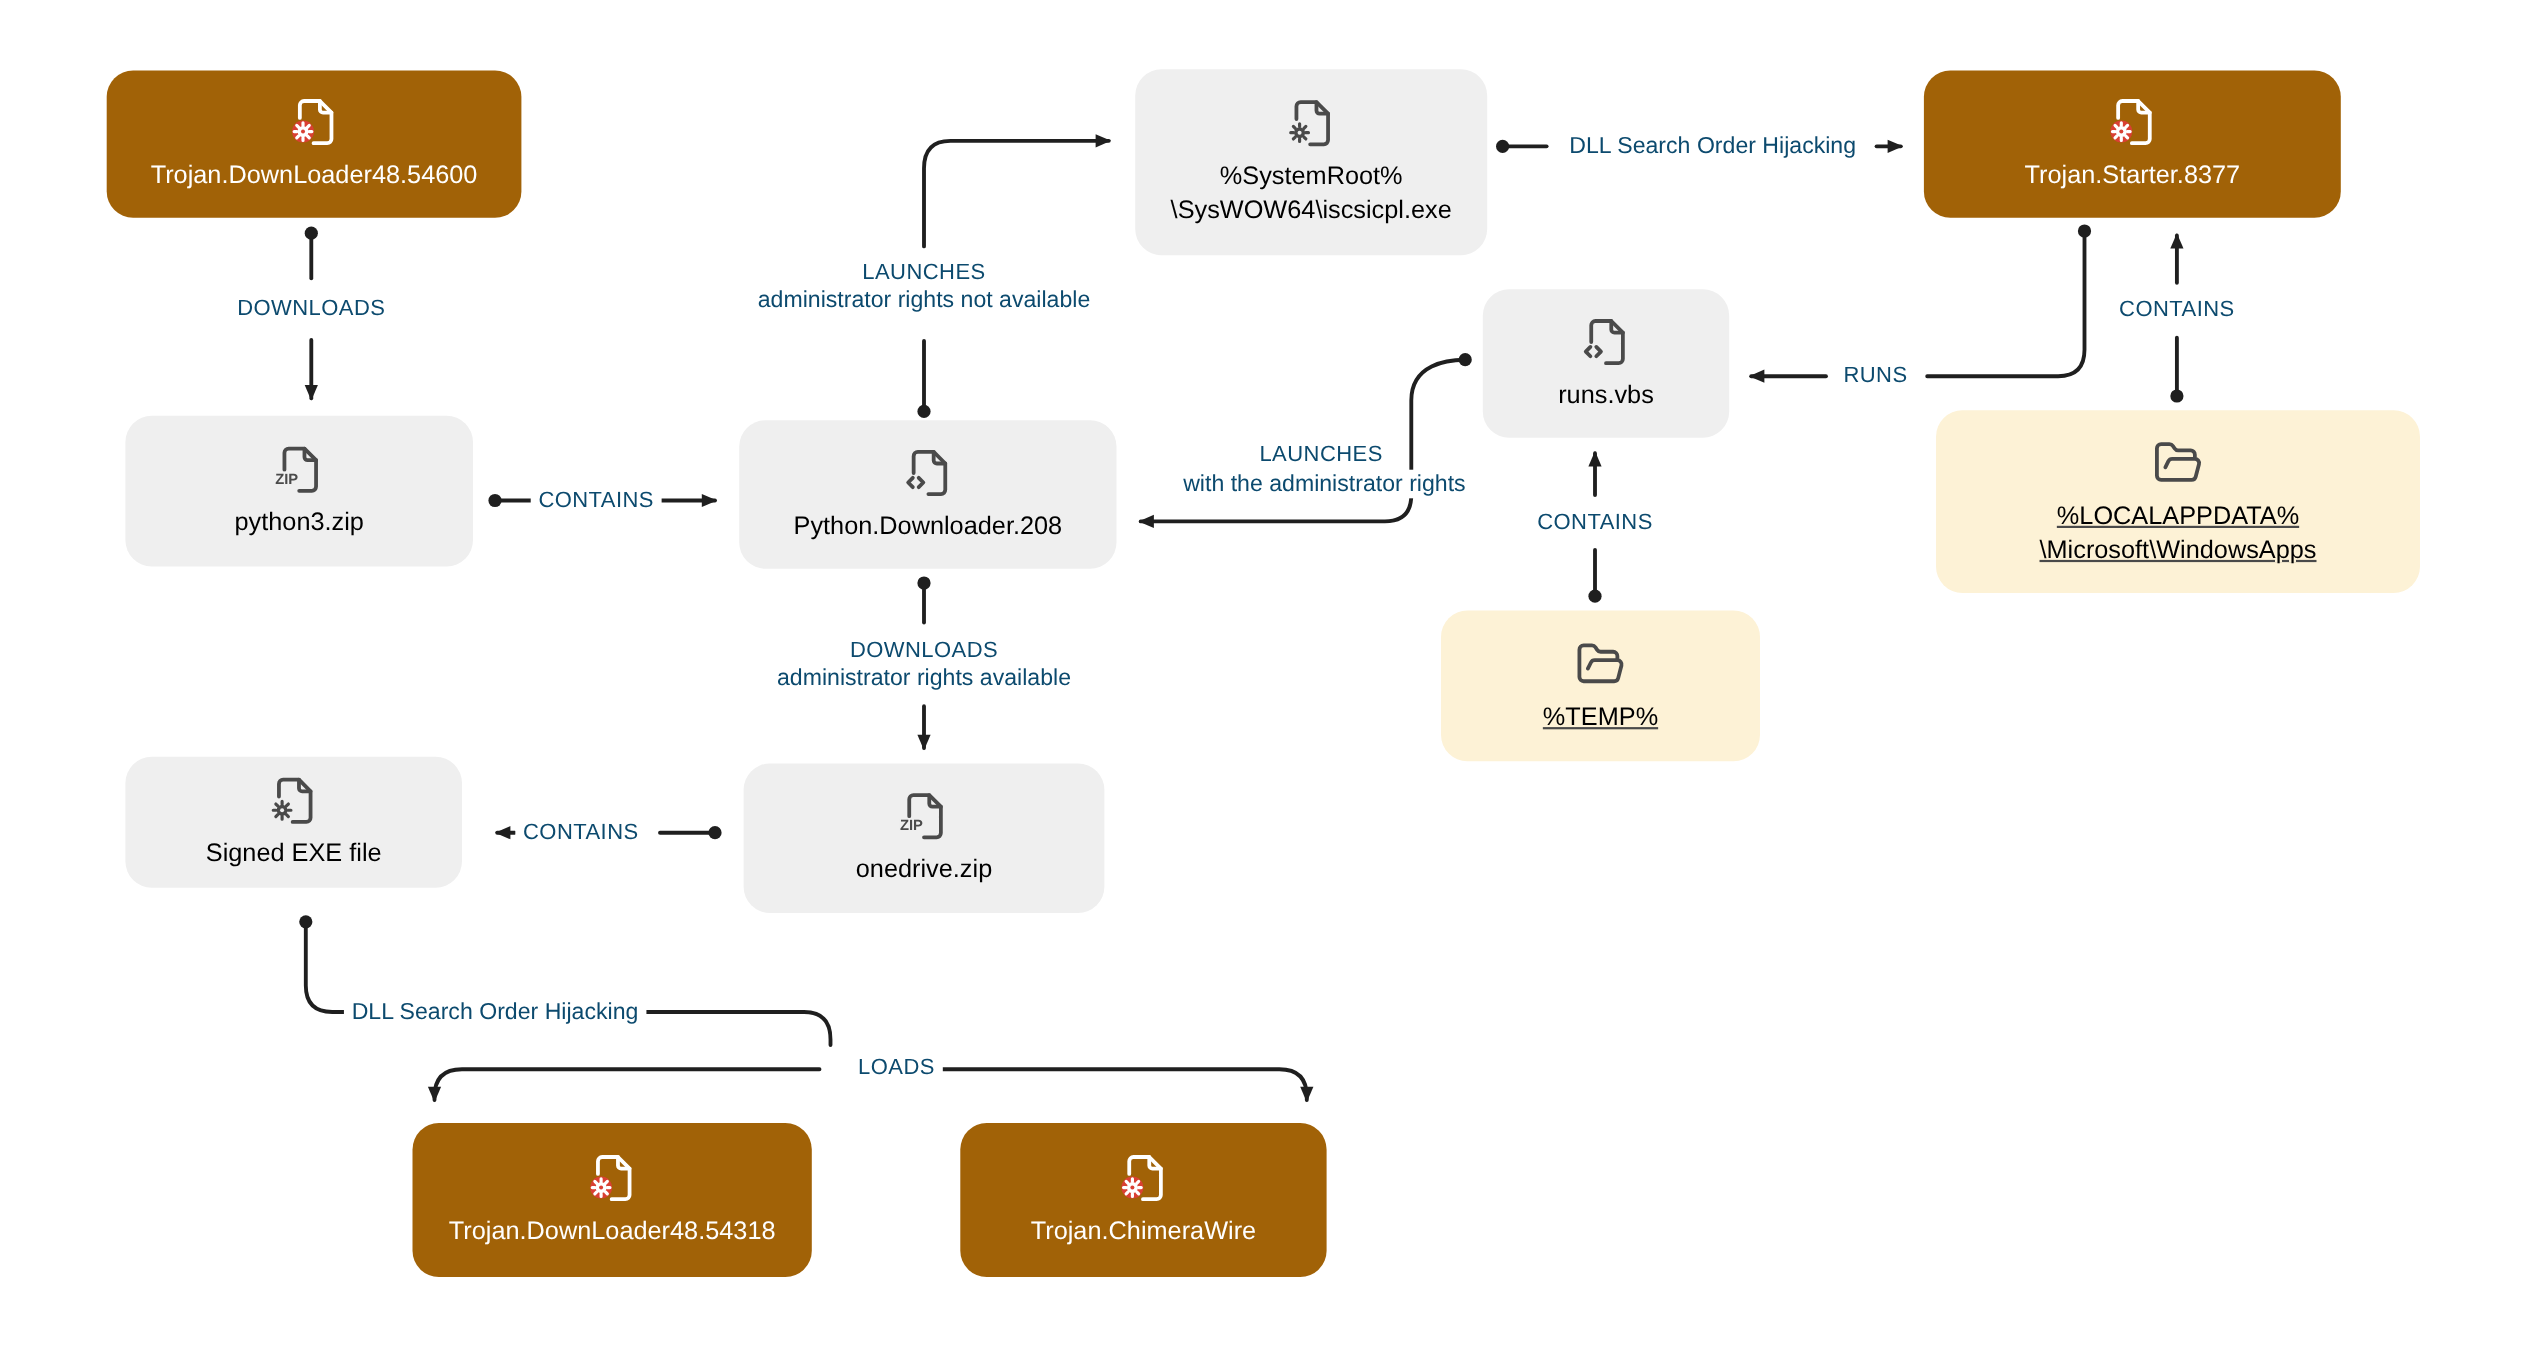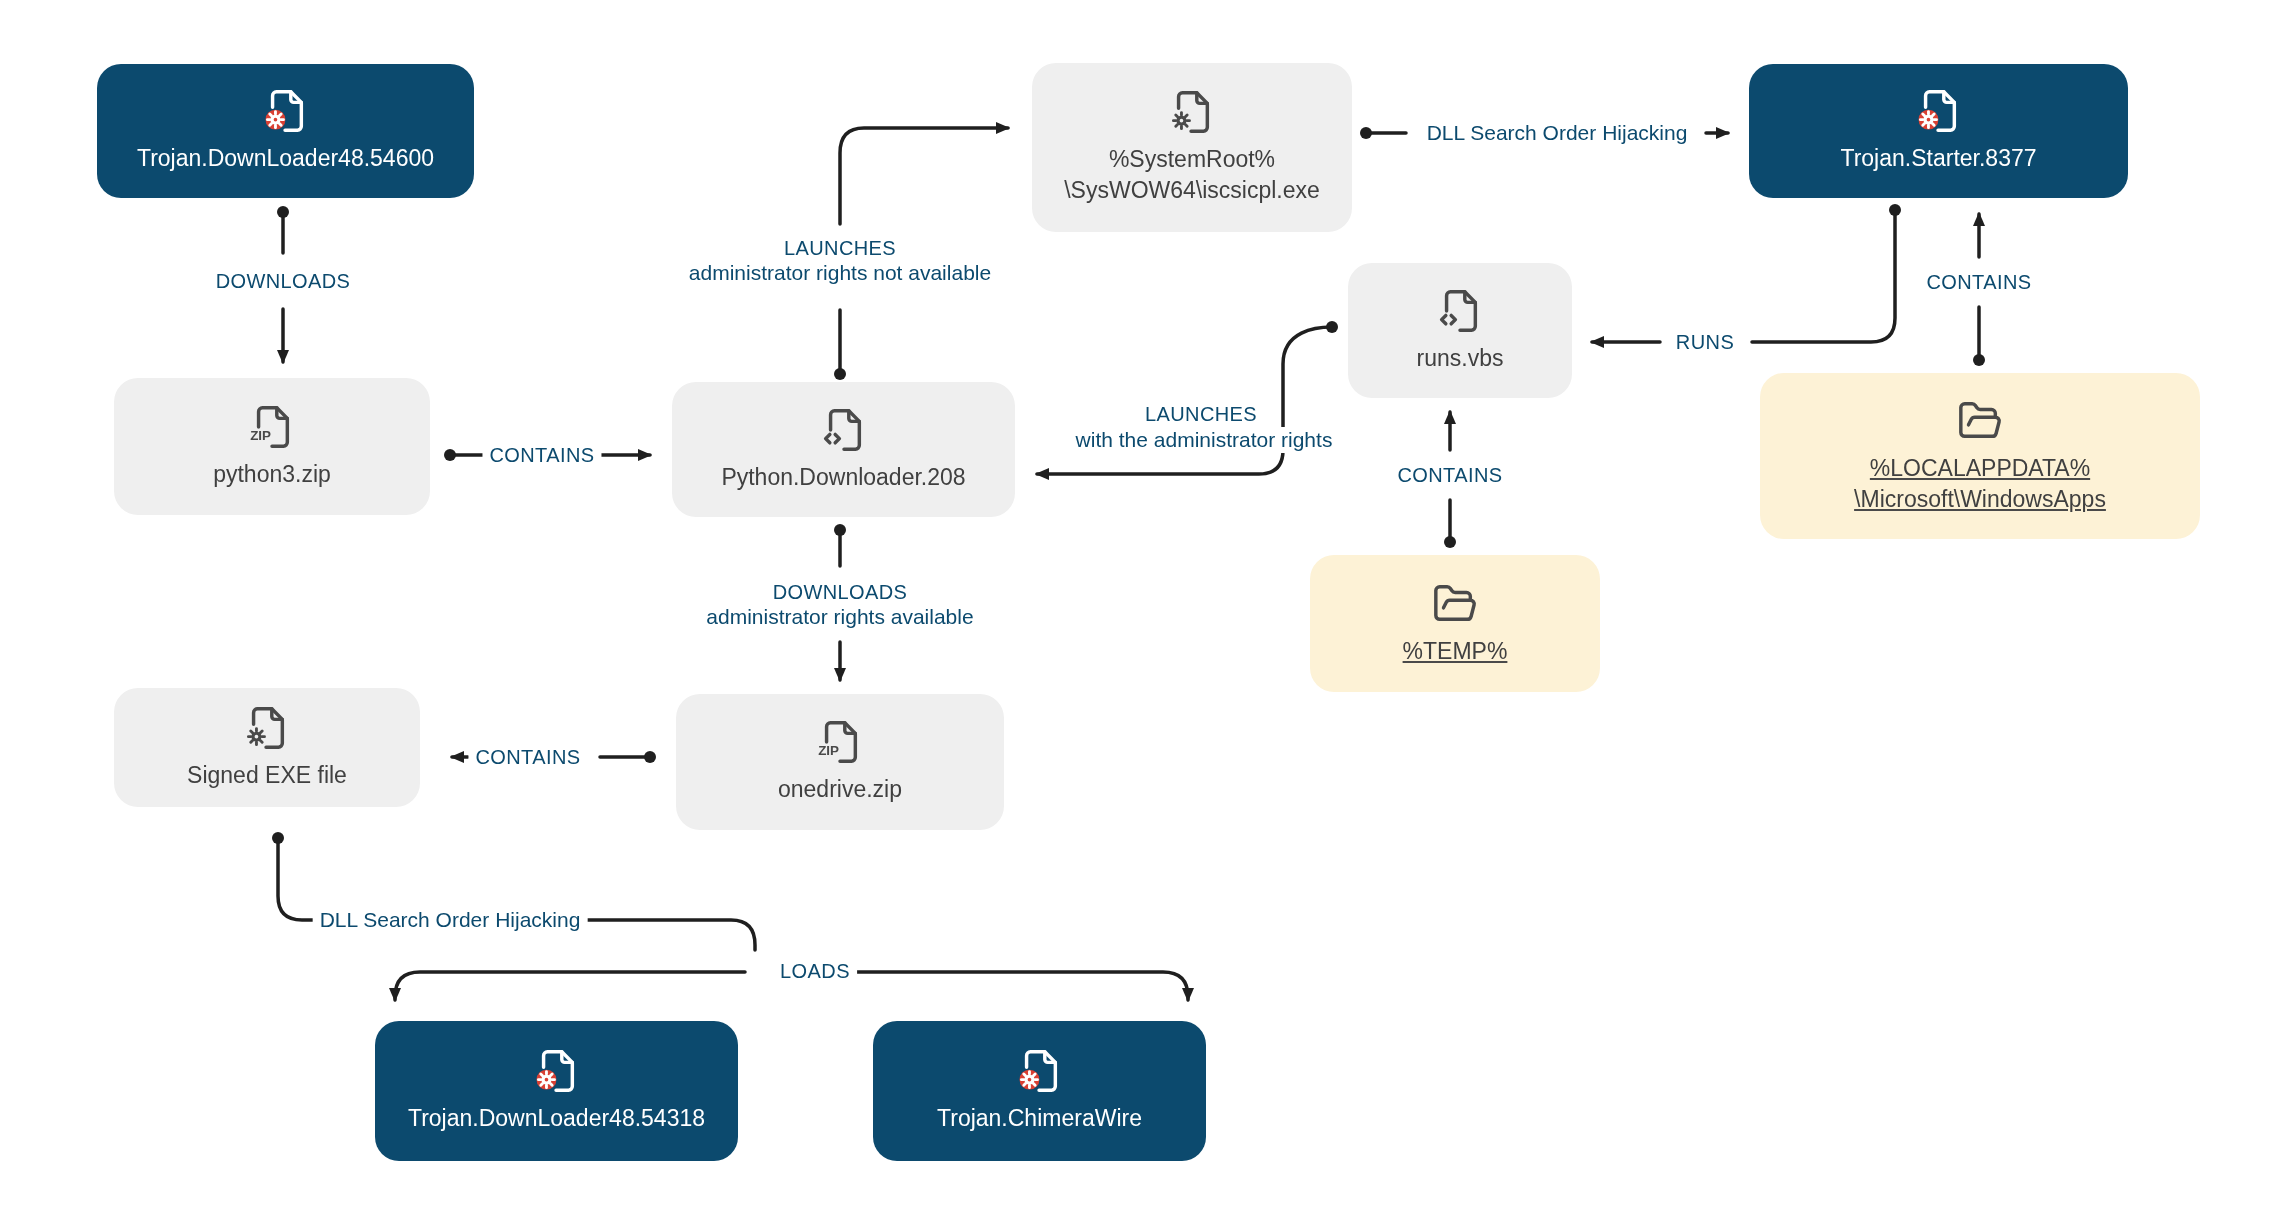--- a/index.html
+++ b/index.html
@@ -1,26 +1,26 @@
 <!DOCTYPE html>
 <html><head>
 <meta charset="utf-8">
 <style>
   html,body{margin:0;padding:0;background:#ffffff;}
   .canvas{position:relative;width:2294px;height:1224px;background:#ffffff;overflow:hidden;
           font-family:"Liberation Sans",sans-serif;}
   svg.edges{position:absolute;left:0;top:0;z-index:1;}
   .node{position:absolute;z-index:2;border-radius:24px;display:flex;flex-direction:column;
         align-items:center;justify-content:center;gap:9px;text-align:center;}
-  .node.malware{background:#0c4a6e;color:#ffffff;--plate:#d94033;}
+  .node.malware{background:#a16207;color:#ffffff;--plate:#d94033;}
   .node.file{background:#efefef;color:#4a4a4a;--plate:#efefef;}
   .node.folder{background:#fdf2d6;color:#4a4a4a;text-decoration:underline;--plate:#fdf2d6;}
   .node .icon{display:block;width:46px;height:46px;}
   .node .icon svg{width:46px;height:46px;display:block;}
-  .node .label{font-size:23px;font-weight:500;line-height:31px;color:#404040;white-space:nowrap;}
+  .node .label{font-size:23px;font-weight:500;line-height:31px;color:#000000;white-space:nowrap;}
   .node.malware .label{color:#ffffff;}
   .elabel{position:absolute;z-index:3;transform:translate(-50%,-50%);white-space:nowrap;
           color:#0c4a6e;background:#ffffff;padding:1px 7px;}
   .elabel.caps{font-size:20px;letter-spacing:.4px;}
   .elabel.sub{font-size:21px;}
 </style>
 </head>
 <body>
 
 <div class="canvas">

